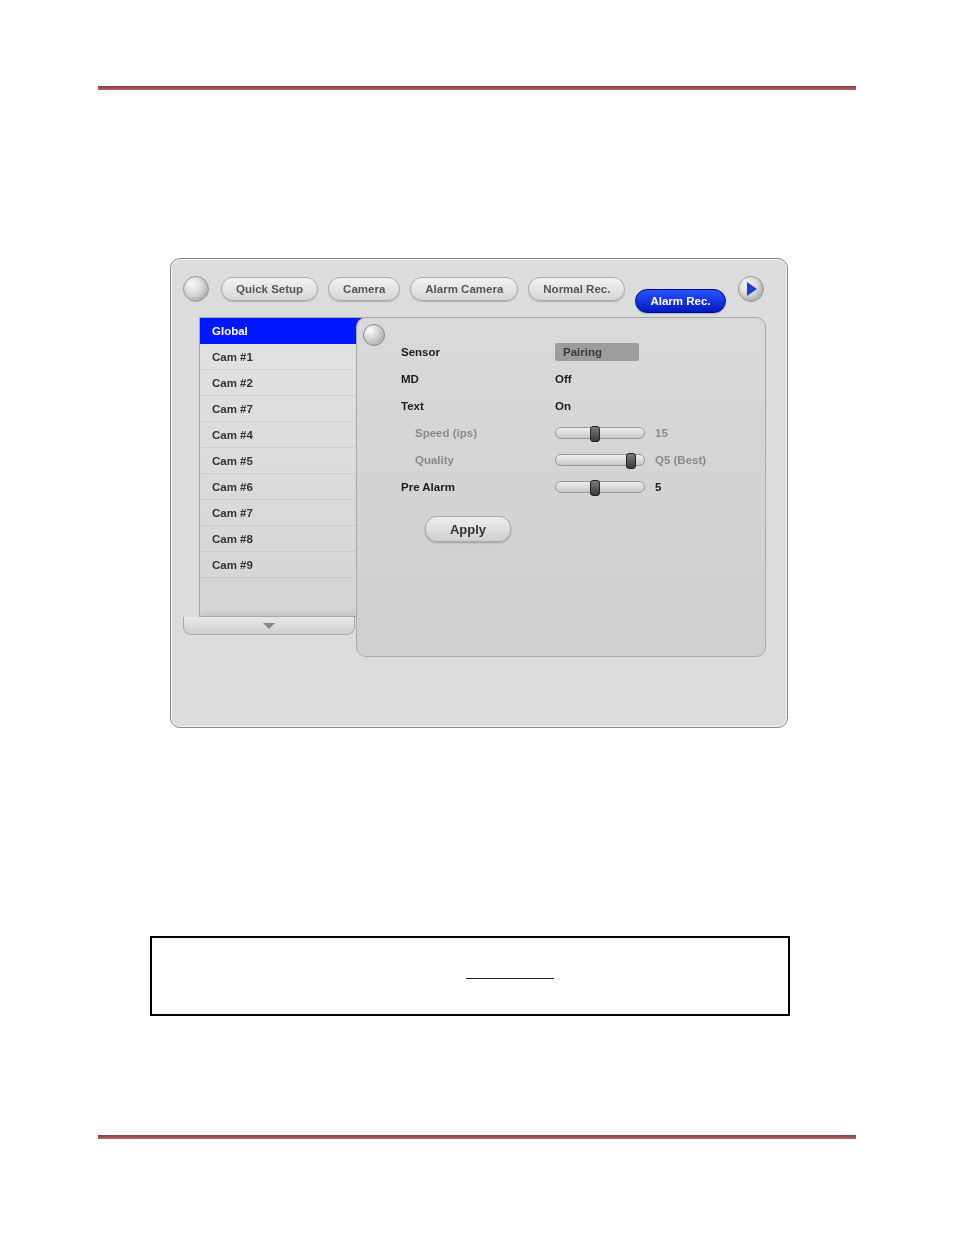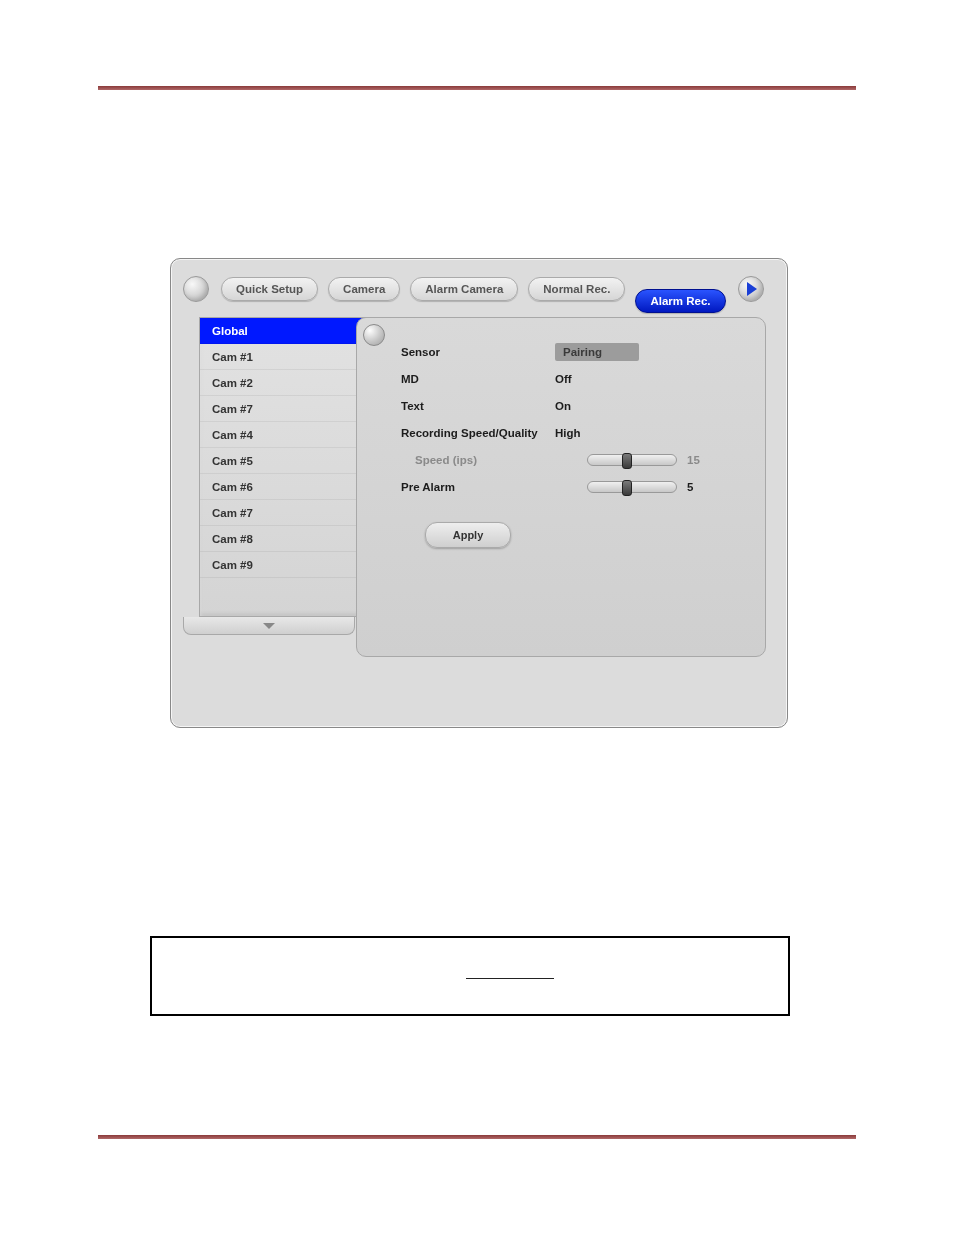--- a/index.html
+++ b/index.html
@@ -173,21 +173,20 @@
     color: #3a3a3a;
     padding: 3px 8px;
     border-radius: 2px;
     width: 84px;
     flex: 0 0 84px;
   }
   .slider-wrap {
     flex: 0 0 120px;
     display: flex; align-items: center;
     gap: 10px;
-    margin-left: 32px;
   }
   .slider {
     position: relative;
     width: 90px; height: 12px;
     background: linear-gradient(#f0f0f0,#c8c8c8);
     border: 1px solid #999;
     border-radius: 6px;
   }
   .slider .thumb {
     position: absolute;
@@ -198,27 +197,27 @@
     border-radius: 3px;
   }
   .slider-val {
     font-size: 11.5px;
     font-weight: bold;
     color: #8a8a8a;
     white-space: nowrap;
   }
   .slider-val.dark { color: #1c1c1c; }
   .apply-btn {
-    margin-top: 22px;
+    margin-top: 16px;
     margin-left: 50px;
     width: 86px; height: 26px;
     background: linear-gradient(#eeeeee,#cfcfcf);
     border: 1px solid #aaa;
     border-radius: 12px;
-    font-size: 11px;
+    font-size: 13px;
     font-weight: bold;
     color: #333;
     display: flex; align-items: center; justify-content: center;
     box-shadow: 0 1px 2px rgba(0,0,0,0.25);
     cursor: pointer;
   }
   .note-box {
     position: absolute;
     left: 150px;
     top: 936px;
@@ -291,33 +290,38 @@
       </div>
       <div class="row">
         <div class="label">MD</div>
         <div class="value">Off</div>
       </div>
       <div class="row">
         <div class="label">Text</div>
         <div class="value">On</div>
       </div>
       <div class="row">
-        <div class="label">Recording Speed/Quality</div>
-        <div class="value">High</div>
-      </div>
-      <div class="row">
         <div class="label sub">Speed (ips)</div>
         <div class="slider-wrap">
           <div class="slider">
               <div class="thumb" id="thumb-speed" style="left: 33.6px;"></div>
             </div>
           <div class="slider-val">15</div>
         </div>
       </div>
       <div class="row">
+        <div class="label sub">Quality</div>
+        <div class="slider-wrap">
+          <div class="slider">
+              <div class="thumb" id="thumb-quality" style="left: 70.4px;"></div>
+            </div>
+          <div class="slider-val">Q5 (Best)</div>
+        </div>
+      </div>
+      <div class="row">
         <div class="label">Pre Alarm</div>
         <div class="slider-wrap">
           <div class="slider">
               <div class="thumb" id="thumb-pre" style="left: 33.6px;"></div>
             </div>
           <div class="slider-val dark">5</div>
         </div>
       </div>
 
       <div class="apply-btn">

